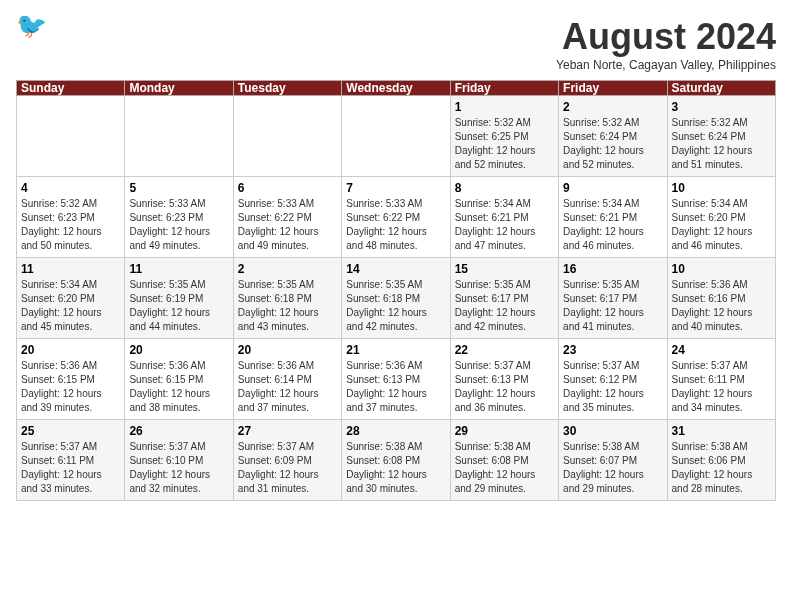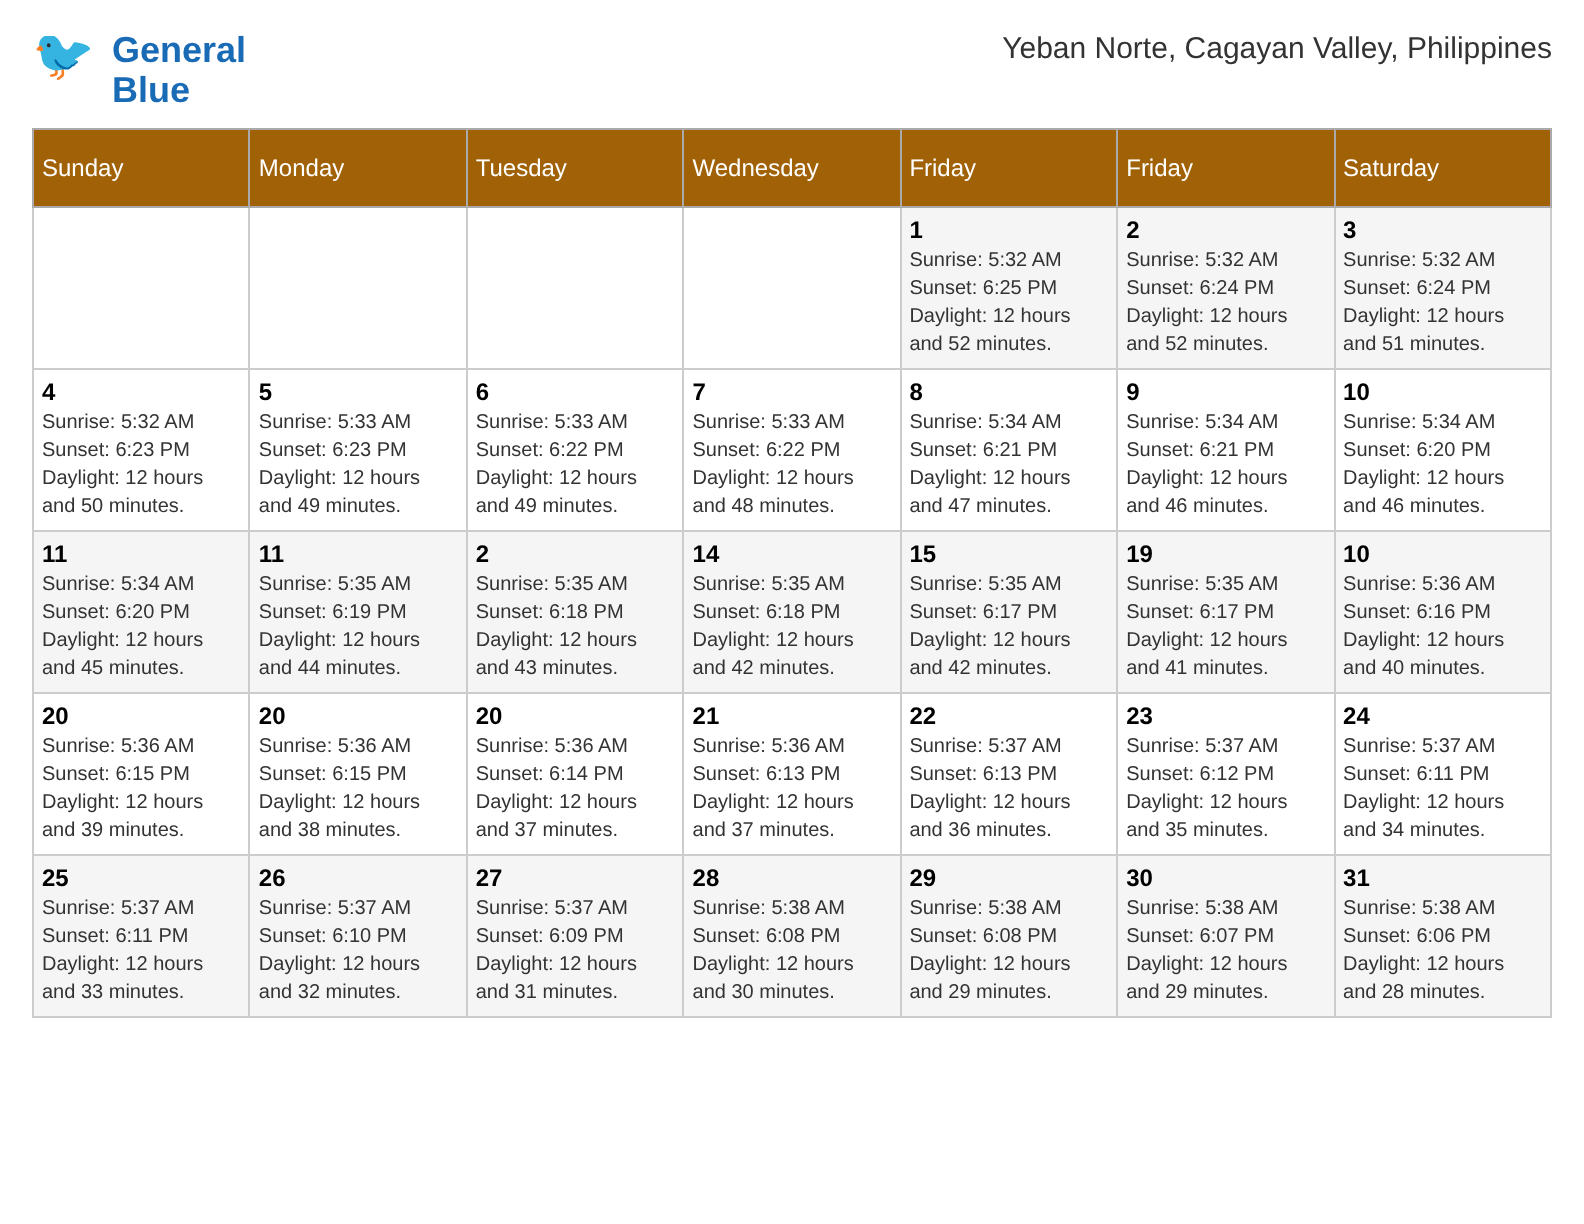--- a/index.html
+++ b/index.html
@@ -36,35 +36,35 @@
     }
     .title-block {
       text-align: right;
     }
     .month-year {
       font-size: 36px;
       font-weight: bold;
       color: #333;
     }
     .location {
-      font-size: 15px;
+      font-size: 12px;
       color: #333;
     }
     table {
       width: 100%;
       border-collapse: collapse;
       font-size: 11px;
     }
     thead tr th {
-      background-color: #a16207;
+      background-color: #7f1d1d;
       color: #fff;
-      padding: 12px 4px;
+      padding: 0 4px;
       text-align: left;
       font-size: 12px;
-      font-weight: normal;
+      font-weight: bold;
       border: 1px solid #aaa;
     }
     tbody tr td {
       border: 1px solid #ccc;
       vertical-align: top;
       padding: 4px;
       width: calc(100% / 7);
       min-height: 80px;
       background: #fff;
     }
@@ -90,26 +90,23 @@
     }
   </style>
 </head>
 <body>
 
 <div class="header-section">
   <div class="logo">
     <svg class="logo-bird" viewBox="0 0 40 40">
       <text y="20" font-size="28">🐦</text>
     </svg>
-    <div class="logo-text">
-      <div><span>General</span></div>
-      <div style="color:#1a6bb5;">Blue</div>
-    </div>
   </div>
   <div class="title-block">
+    <div class="month-year">August 2024</div>
     <div class="location">Yeban Norte, Cagayan Valley, Philippines</div>
   </div>
 </div>
 
 <table>
   <thead>
     <tr>
     <th>Sunday</th>
         <th>Monday</th>
         <th>Tuesday</th>
@@ -183,21 +180,21 @@
         </td>
         <td>
           <div class="day-number">14</div>
           <div class="day-info">Sunrise: 5:35 AM<br>Sunset: 6:18 PM<br>Daylight: 12 hours<br>and 42 minutes.</div>
         </td>
         <td>
           <div class="day-number">15</div>
           <div class="day-info">Sunrise: 5:35 AM<br>Sunset: 6:17 PM<br>Daylight: 12 hours<br>and 42 minutes.</div>
         </td>
         <td>
-          <div class="day-number">19</div>
+          <div class="day-number">16</div>
           <div class="day-info">Sunrise: 5:35 AM<br>Sunset: 6:17 PM<br>Daylight: 12 hours<br>and 41 minutes.</div>
         </td>
         <td>
           <div class="day-number">10</div>
           <div class="day-info">Sunrise: 5:36 AM<br>Sunset: 6:16 PM<br>Daylight: 12 hours<br>and 40 minutes.</div>
         </td>
       </tr>
       <tr>
         <td>
           <div class="day-number">20</div>

